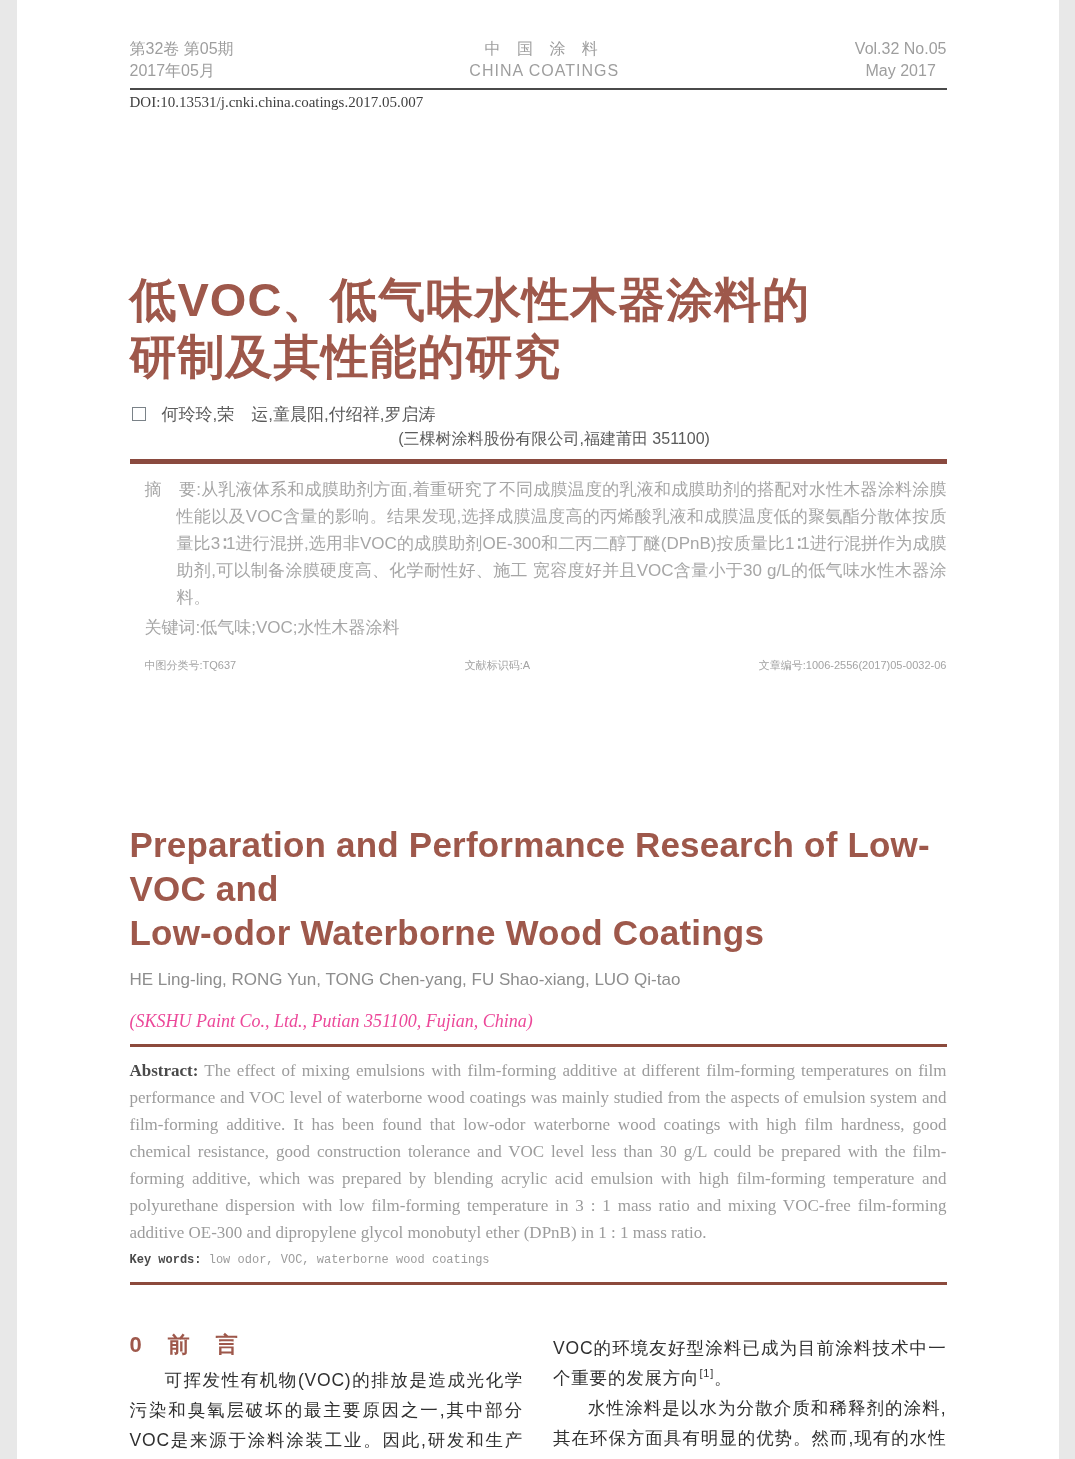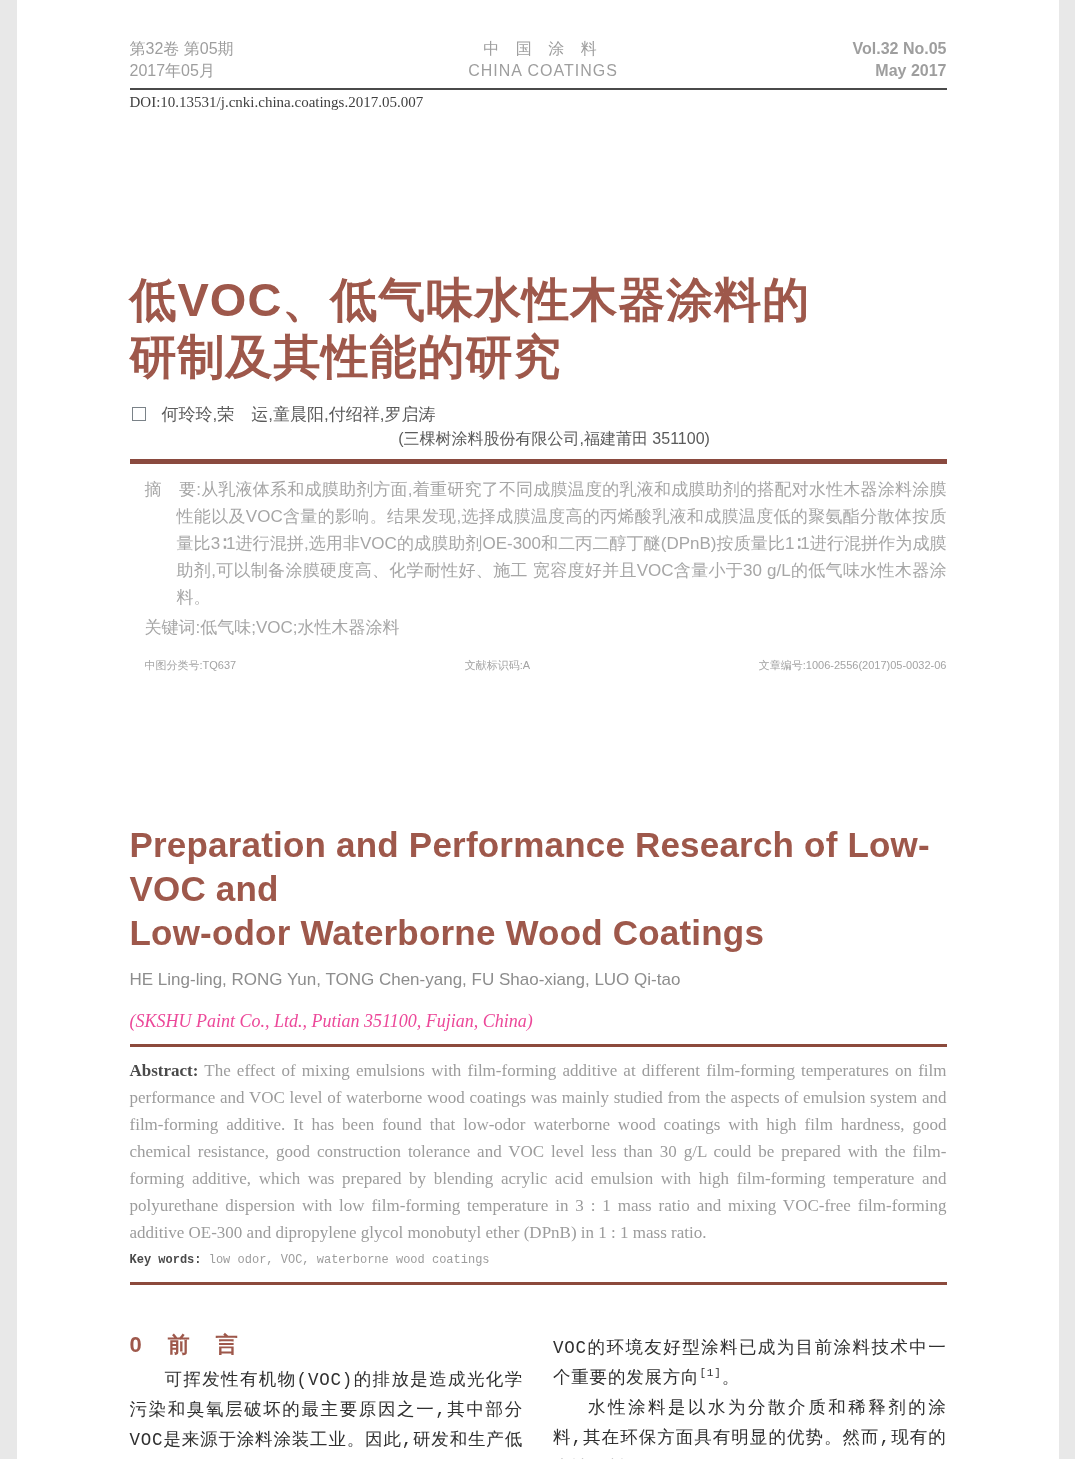--- a/index.html
+++ b/index.html
@@ -20,21 +20,21 @@
     justify-content: space-between;
     align-items: flex-start;
     color: #9e9e9e;
     font-size: 16px;
     line-height: 22px;
     padding-bottom: 6px;
     border-bottom: 2px solid #4a4a4a;
   }
   .jheader .col { white-space: nowrap; }
   .jheader .center { text-align: center; }
-  .jheader .right { text-align: right; font-weight: bold; }
+  .jheader .right { text-align: center; }
   .jname-cn { letter-spacing: 6px; }
   .jname-en { letter-spacing: 1px; }
   .doi {
     font-family: "Liberation Serif", serif;
     color: #3f3f3f;
     font-size: 15px;
     margin-top: 4px;
   }
   
   .cn-title {
@@ -160,21 +160,21 @@
     display: flex;
     align-items: baseline;
     color: #9e584b;
     font-weight: bold;
     font-size: 22px;
     line-height: 28px;
     gap: 24px;
     letter-spacing: 2px;
   }
   .body-text {
-    font-family: Liberation Mono, monospace;
+    font-family: Liberation Sans, sans-serif;
     color: #303030;
     font-size: 17.5px;
     line-height: 30px;
     text-align: justify;
     letter-spacing: 0.8px;
     margin: 0;
   }
   .indent { text-indent: 2em; }
   .col-left .body-text { margin-top: 6px; }
   .col-right { padding-top: 2px; }

